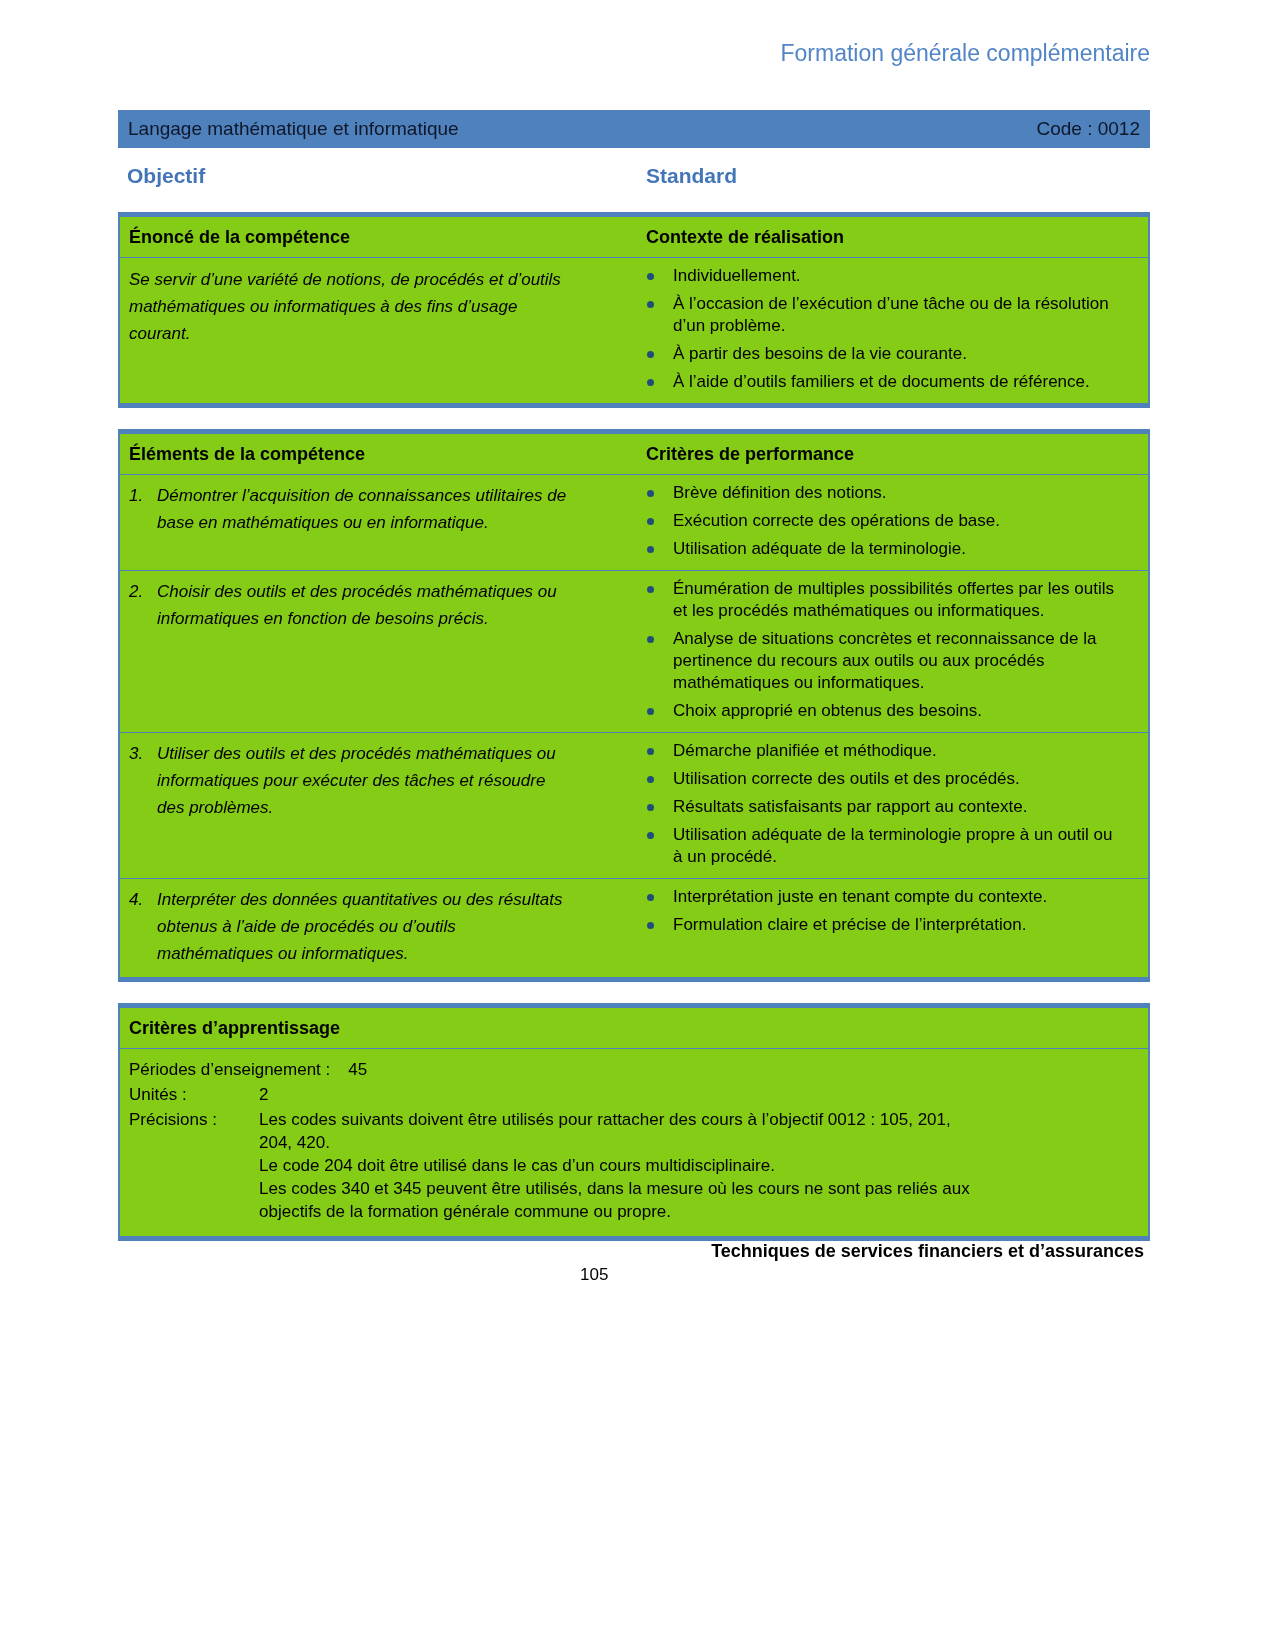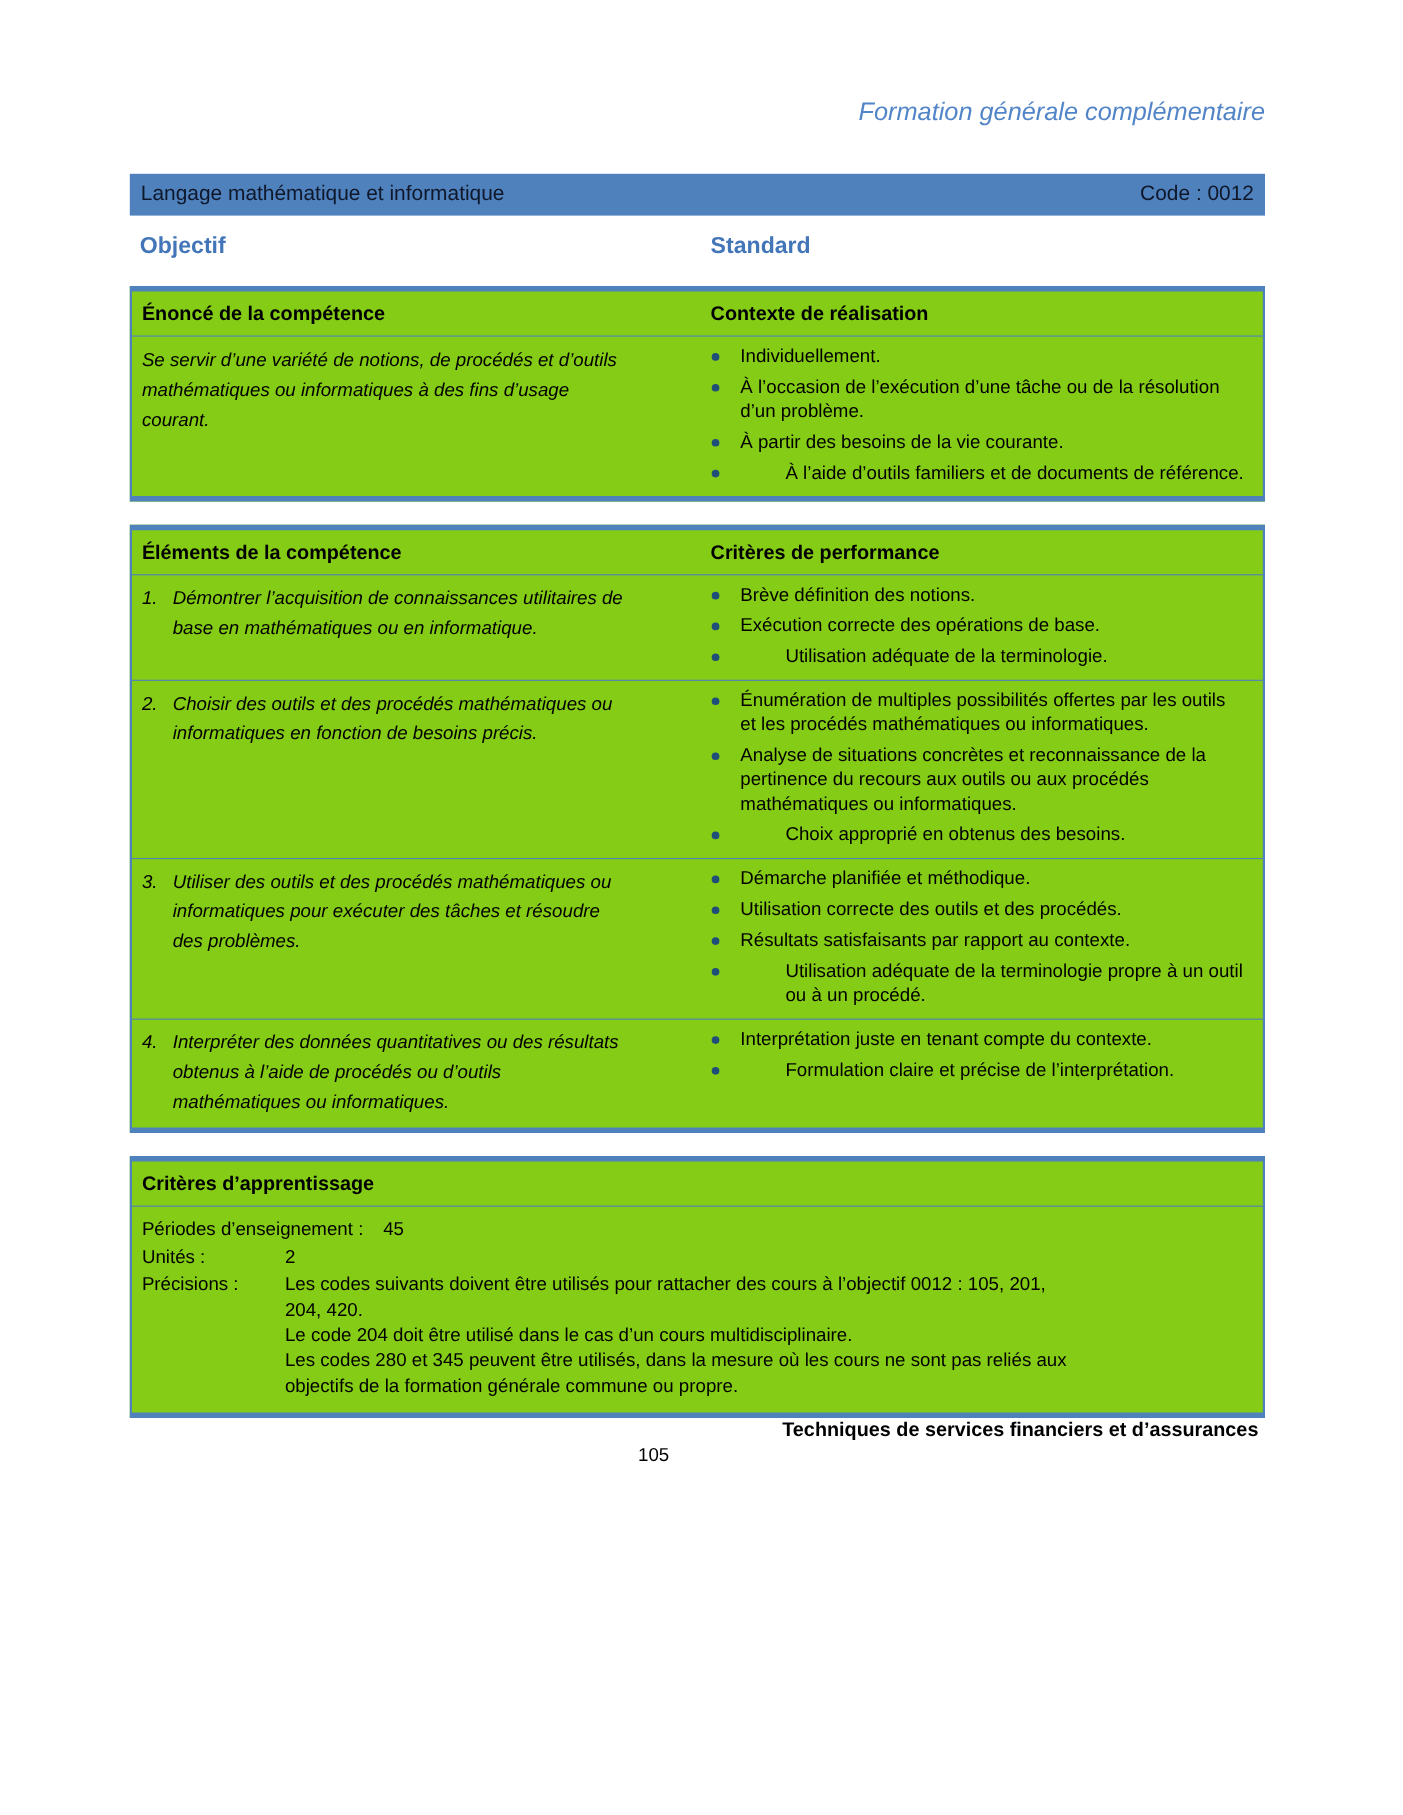--- a/index.html
+++ b/index.html
@@ -4,21 +4,21 @@
 <style>
   html,body{margin:0;padding:0;background:#fff;}
   .page{
     width:1275px;height:1650px;background:#ffffff;overflow:hidden;
     font-family:"Liberation Sans", sans-serif;color:#000;
   }
   .content{margin-left:118px;width:1032px;}
 
   
   .doc-header{
-    padding-top:88px;text-align:right;font-size:23px;color:#5285C7;font-style:italic;
+    padding-top:40px;text-align:right;font-size:23px;color:#5285C7;
   }
 
   
   .title-bar{
     margin-top:43px;height:38px;background:#4F81BD;color:#0f172a;
     font-size:19px;display:flex;align-items:center;justify-content:space-between;
     padding:0 10px;box-sizing:border-box;
   }
 
   
@@ -45,21 +45,21 @@
   .cell-l{padding:0 45px 0 9px;font-style:italic;}
   .cell-r{padding:0 14px 0 12px;}
 
   .statement{font-size:17px;line-height:27px;max-width:442px;margin:1px 0 0 0;}
 
   .num-item{display:flex;font-size:17px;line-height:27px;}
   .num{width:28px;flex-shrink:0;}
   .num-text{max-width:418px;}
 
   .bullet{display:flex;font-size:17px;line-height:22px;margin-bottom:6px;}
-  .bullet:last-child{margin-bottom:0;gap:41px;}
+  .bullet:last-child{margin-bottom:0;}
   .dot{
     width:7px;height:7px;border-radius:50%;background:#1F4E79;
     margin:8px 19px 0 1px;flex-shrink:0;
   }
   .bullet-text{max-width:452px;}
 
   
   .act-hdr{
     font-weight:bold;font-size:18px;padding:10px 10px 9px 9px;
     border-bottom:1px solid #4F81BD;
@@ -231,21 +231,21 @@
         <div class="act-row">
           <span class="act-label">Unités :</span>
           <span class="act-value">2</span>
         </div>
         <div class="act-row">
           <span class="act-label">Précisions :</span>
           <span class="act-value">
             <div class="precision-line">Les codes suivants doivent être utilisés pour rattacher des cours à l’objectif 0012 : 105, 201,</div>
             <div class="precision-line">204, 420.</div>
             <div class="precision-line">Le code 204 doit être utilisé dans le cas d’un cours multidisciplinaire.</div>
-            <div class="precision-line">Les codes 280 et 345 peuvent être utilisés, dans la mesure où les cours ne sont pas reliés aux</div>
+            <div class="precision-line">Les codes 340 et 345 peuvent être utilisés, dans la mesure où les cours ne sont pas reliés aux</div>
             <div class="precision-line">objectifs de la formation générale commune ou propre.</div>
           </span>
         </div>
       </div>
     </div>
 
     <div class="footer-program">Techniques de services financiers et d’assurances</div>
     <div class="page-number">105</div>
 
   </div>

